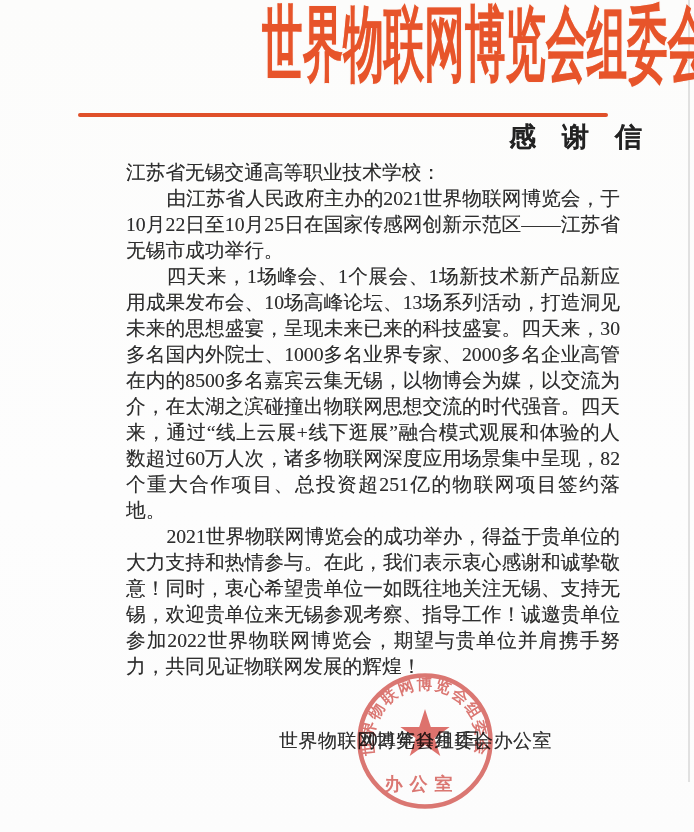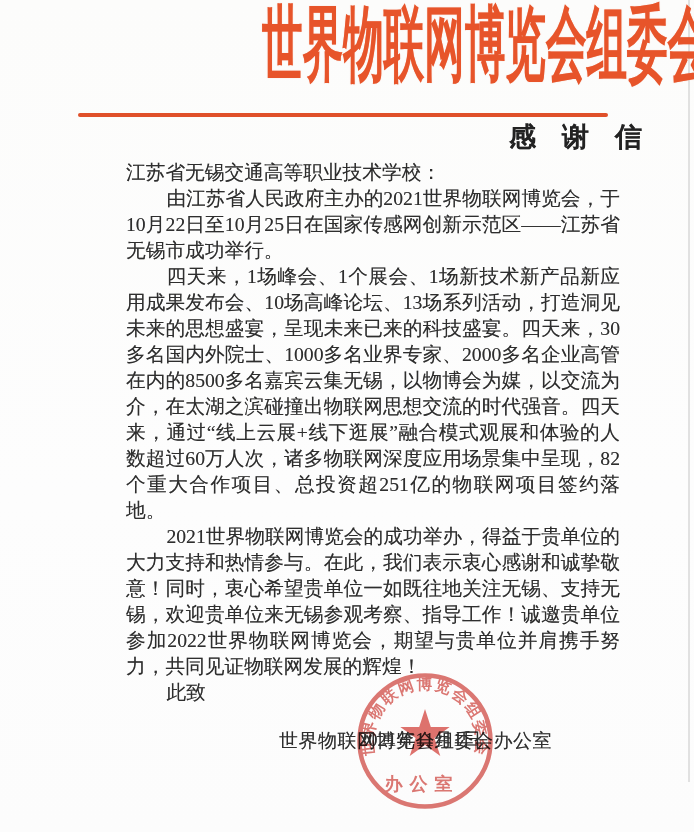--- a/index.html
+++ b/index.html
@@ -121,21 +121,20 @@
 
   <div class="rule"></div>
 
   <div class="letter-title">感谢信</div>
 
   <div class="body-block">
     <p class="recipient">江苏省无锡交通高等职业技术学校：</p>
     <p class="para">由江苏省人民政府主办的2021世界物联网博览会，于10月22日至10月25日在国家传感网创新示范区——江苏省无锡市成功举行。</p>
     <p class="para">四天来，1场峰会、1个展会、1场新技术新产品新应用成果发布会、10场高峰论坛、13场系列活动，打造洞见未来的思想盛宴，呈现未来已来的科技盛宴。四天来，30多名国内外院士、1000多名业界专家、2000多名企业高管在内的8500多名嘉宾云集无锡，以物博会为媒，以交流为介，在太湖之滨碰撞出物联网思想交流的时代强音。四天来，通过“线上云展+线下逛展”融合模式观展和体验的人数超过60万人次，诸多物联网深度应用场景集中呈现，82个重大合作项目、总投资超251亿的物联网项目签约落地。</p>
     <p class="para">2021世界物联网博览会的成功举办，得益于贵单位的大力支持和热情参与。在此，我们表示衷心感谢和诚挚敬意！同时，衷心希望贵单位一如既往地关注无锡、支持无锡，欢迎贵单位来无锡参观考察、指导工作！诚邀贵单位参加2022世界物联网博览会，期望与贵单位并肩携手努力，共同见证物联网发展的辉煌！</p>
-    <p class="closing-cizhi">此致</p>
   </div>
 
   <div class="signature">世界物联网博览会组委会办公室</div>
 
   <div class="date">2021年11月1日</div>
 
   <svg class="seal" viewBox="0 0 140 140" xmlns="http://www.w3.org/2000/svg">
     <defs>
       <path id="sealArc" d="M 21.1 87.8 A 52 52 0 1 1 118.9 87.8" fill="none"></path>
     </defs>

